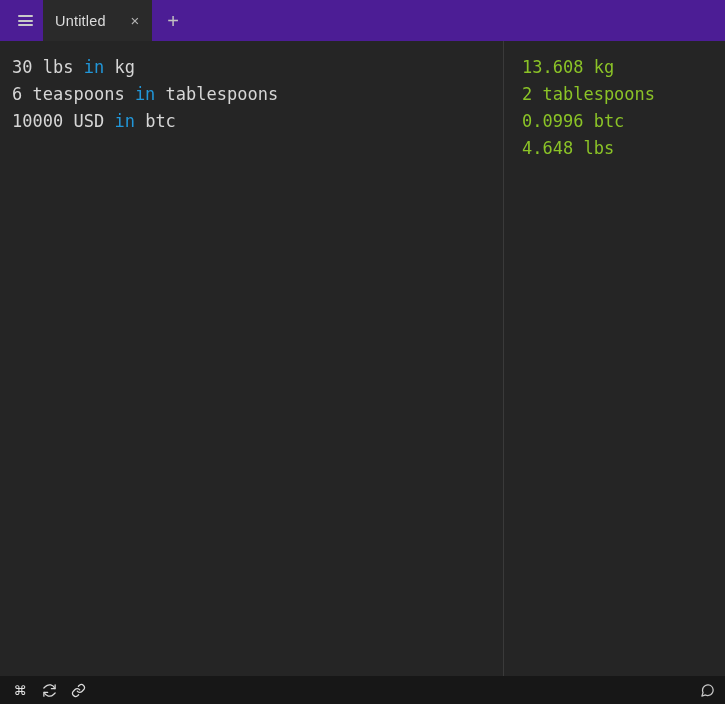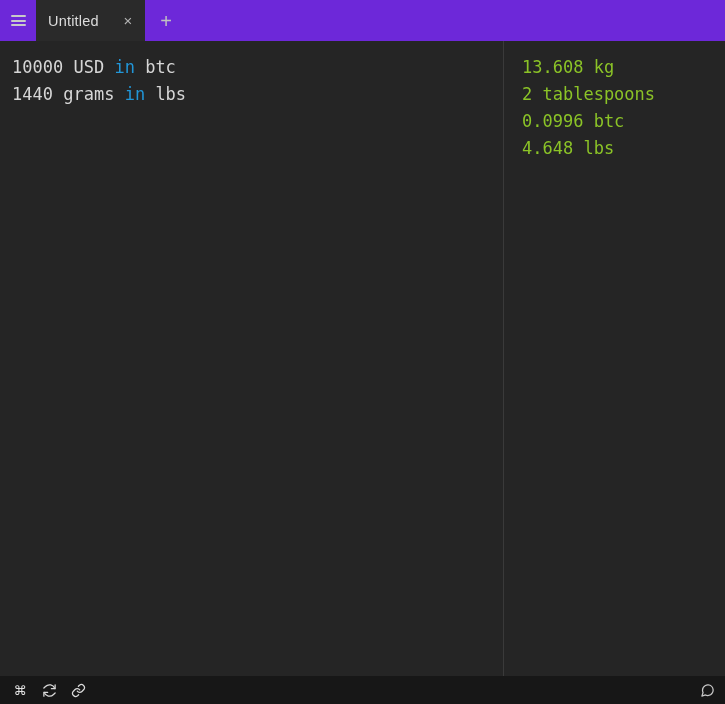--- a/index.html
+++ b/index.html
@@ -7,23 +7,24 @@
     width:725px; height:704px;
     background:#252525;
     font-family:"DejaVu Sans Mono", monospace;
     overflow:hidden;
   }
   .app { position:relative; width:725px; height:704px; display:flex; flex-direction:column; background:#252525; }
 
   
   .tabbar {
     height:41px; min-height:41px;
-    background:#6d28d9;
+    background:#4c1d95;
     display:flex; align-items:stretch;
     position:relative;
+    padding-left:7px;
   }
   .menu-btn {
     width:36px; display:flex; align-items:center; justify-content:center;
     cursor:pointer;
   }
   .hamburger { width:15px; height:11px; display:flex; flex-direction:column; justify-content:space-between; }
   .hamburger i { display:block; height:2px; background:#c9c9c9; border-radius:1px; }
 
   .tab {
     width:109px;
@@ -122,22 +123,23 @@
       <span class="tab-title">Untitled</span>
       <span class="tab-close">×</span>
     </div>
 
     <div class="newtab">+</div>
   </div>
 
   <div class="panes">
 
     <div class="editor">
+      <div class="line"><span>30</span> <span>lbs</span> <span class="kw">in</span> <span>kg</span></div>
+      <div class="line"><span>6</span> <span>teaspoons</span> <span class="kw">in</span> <span>tablespoons</span></div>
       <div class="line"><span>10000</span> <span>USD</span> <span class="kw">in</span> <span>btc</span></div>
-      <div class="line"><span>1440</span> <span>grams</span> <span class="kw">in</span> <span>lbs</span></div>
     </div>
 
     <div class="divider"></div>
 
     <div class="results">
       <div class="line">13.608 kg</div>
       <div class="line">2 tablespoons</div>
       <div class="line">0.0996 btc</div>
       <div class="line">4.648 lbs</div>
     </div>

